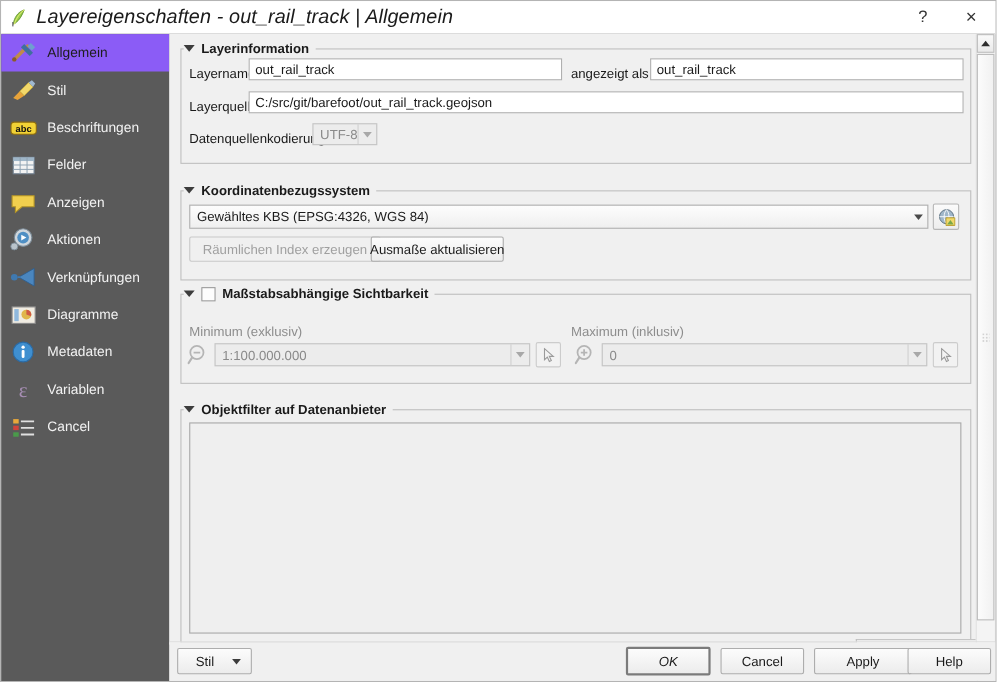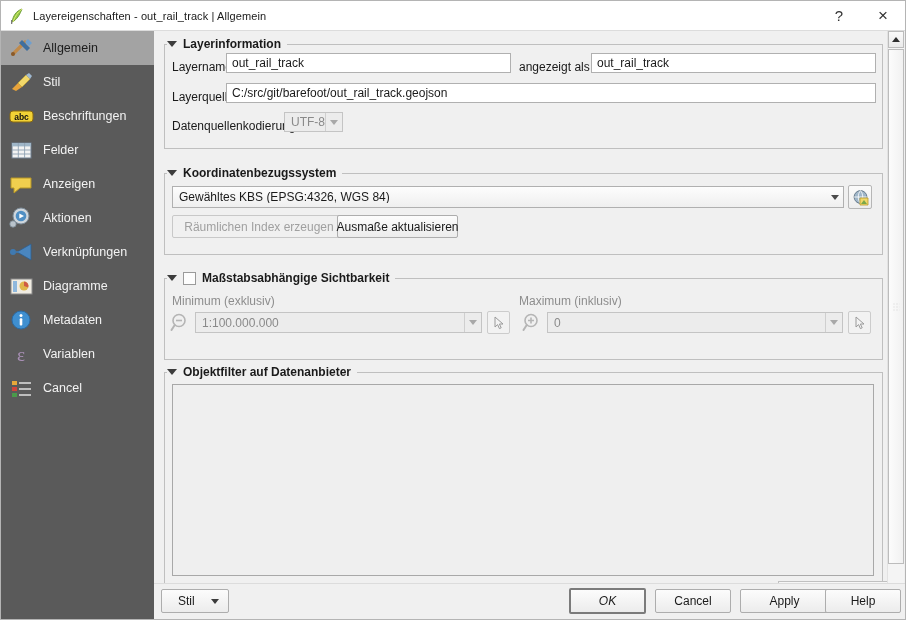--- a/index.html
+++ b/index.html
@@ -27,24 +27,25 @@
     background: #ffffff;
     border-bottom: 1px solid #dcdcdc;
     display: flex; align-items: center;
   }
   .title-icon {
     width: 18px; height: 18px;
     margin-left: 7px; margin-right: 7px;
     position: relative; flex: none;
   }
   .title-text {
-    font-size: 11px;
+    font-size: 18px;
     color: #1a1a1a;
     white-space: nowrap;
     letter-spacing: 0.1px;
+    font-style: italic;
   }
   .title-spacer { flex: 1 1 auto; }
   .title-btn {
     width: 44px; height: 29px;
     display: flex; align-items: center; justify-content: center;
     font-size: 15px; color: #333;
     background: transparent; border: none;
     font-family: "Liberation Sans", sans-serif;
   }
   .title-btn.close { font-size: 17px; font-weight: 300; }
@@ -58,21 +59,21 @@
   }
   .side-item {
     height: 34px;
     display: flex; align-items: center;
     padding-left: 8px;
     color: #f2f2f2;
     font-size: 12.5px;
     white-space: nowrap;
   }
   .side-item.selected {
-    background: #a3a3a3;
+    background: #8b5cf6;
     color: #1d1d1d;
   }
   .side-ico {
     width: 26px; height: 24px;
     margin-right: 8px;
     position: relative; flex: none;
   }
   .side-label { line-height: 1; }
 
   
@@ -444,21 +445,21 @@
           <path d="M2.1 8 H14.9 M8.5 1.6 C5.6 4.5 5.6 11.5 8.5 14.4 C11.4 11.5 11.4 4.5 8.5 1.6" fill="none" stroke="#ffffff" stroke-width="0.8"></path>
           <path d="M8 9 h8 v7 h-8 z" fill="#f0d86a" stroke="#b89a28" stroke-width="0.8"></path>
           <path d="M9 15 L12 11 L15 15 Z" fill="#7aa84a"></path>
         </svg>
       </span>
     </div>
 
     <div class="btn disabled" style="left:18px; top:184px; width:174px; height:23px;">Räumlichen Index erzeugen</div>
     <div class="btn" style="left:183px; top:184px; width:121px; height:23px;">Ausmaße aktualisieren</div>
 
-    <div class="group" style="left:10px; top:247px; width:719px; height:82px;">
+    <div class="group" style="left:10px; top:236px; width:719px; height:82px;">
       <div class="group-header">
         <span class="arrow-down"></span>
         <span class="group-check"></span>
         <span class="group-title">Maßstabsabhängige Sichtbarkeit</span>
       </div>
     </div>
 
     <div class="lbl dim" style="left:18px; top:264px;">Minimum (exklusiv)</div>
     <div class="mag" style="left:16px; top:281px;">
       <svg width="22" height="22" viewBox="0 0 22 22">

